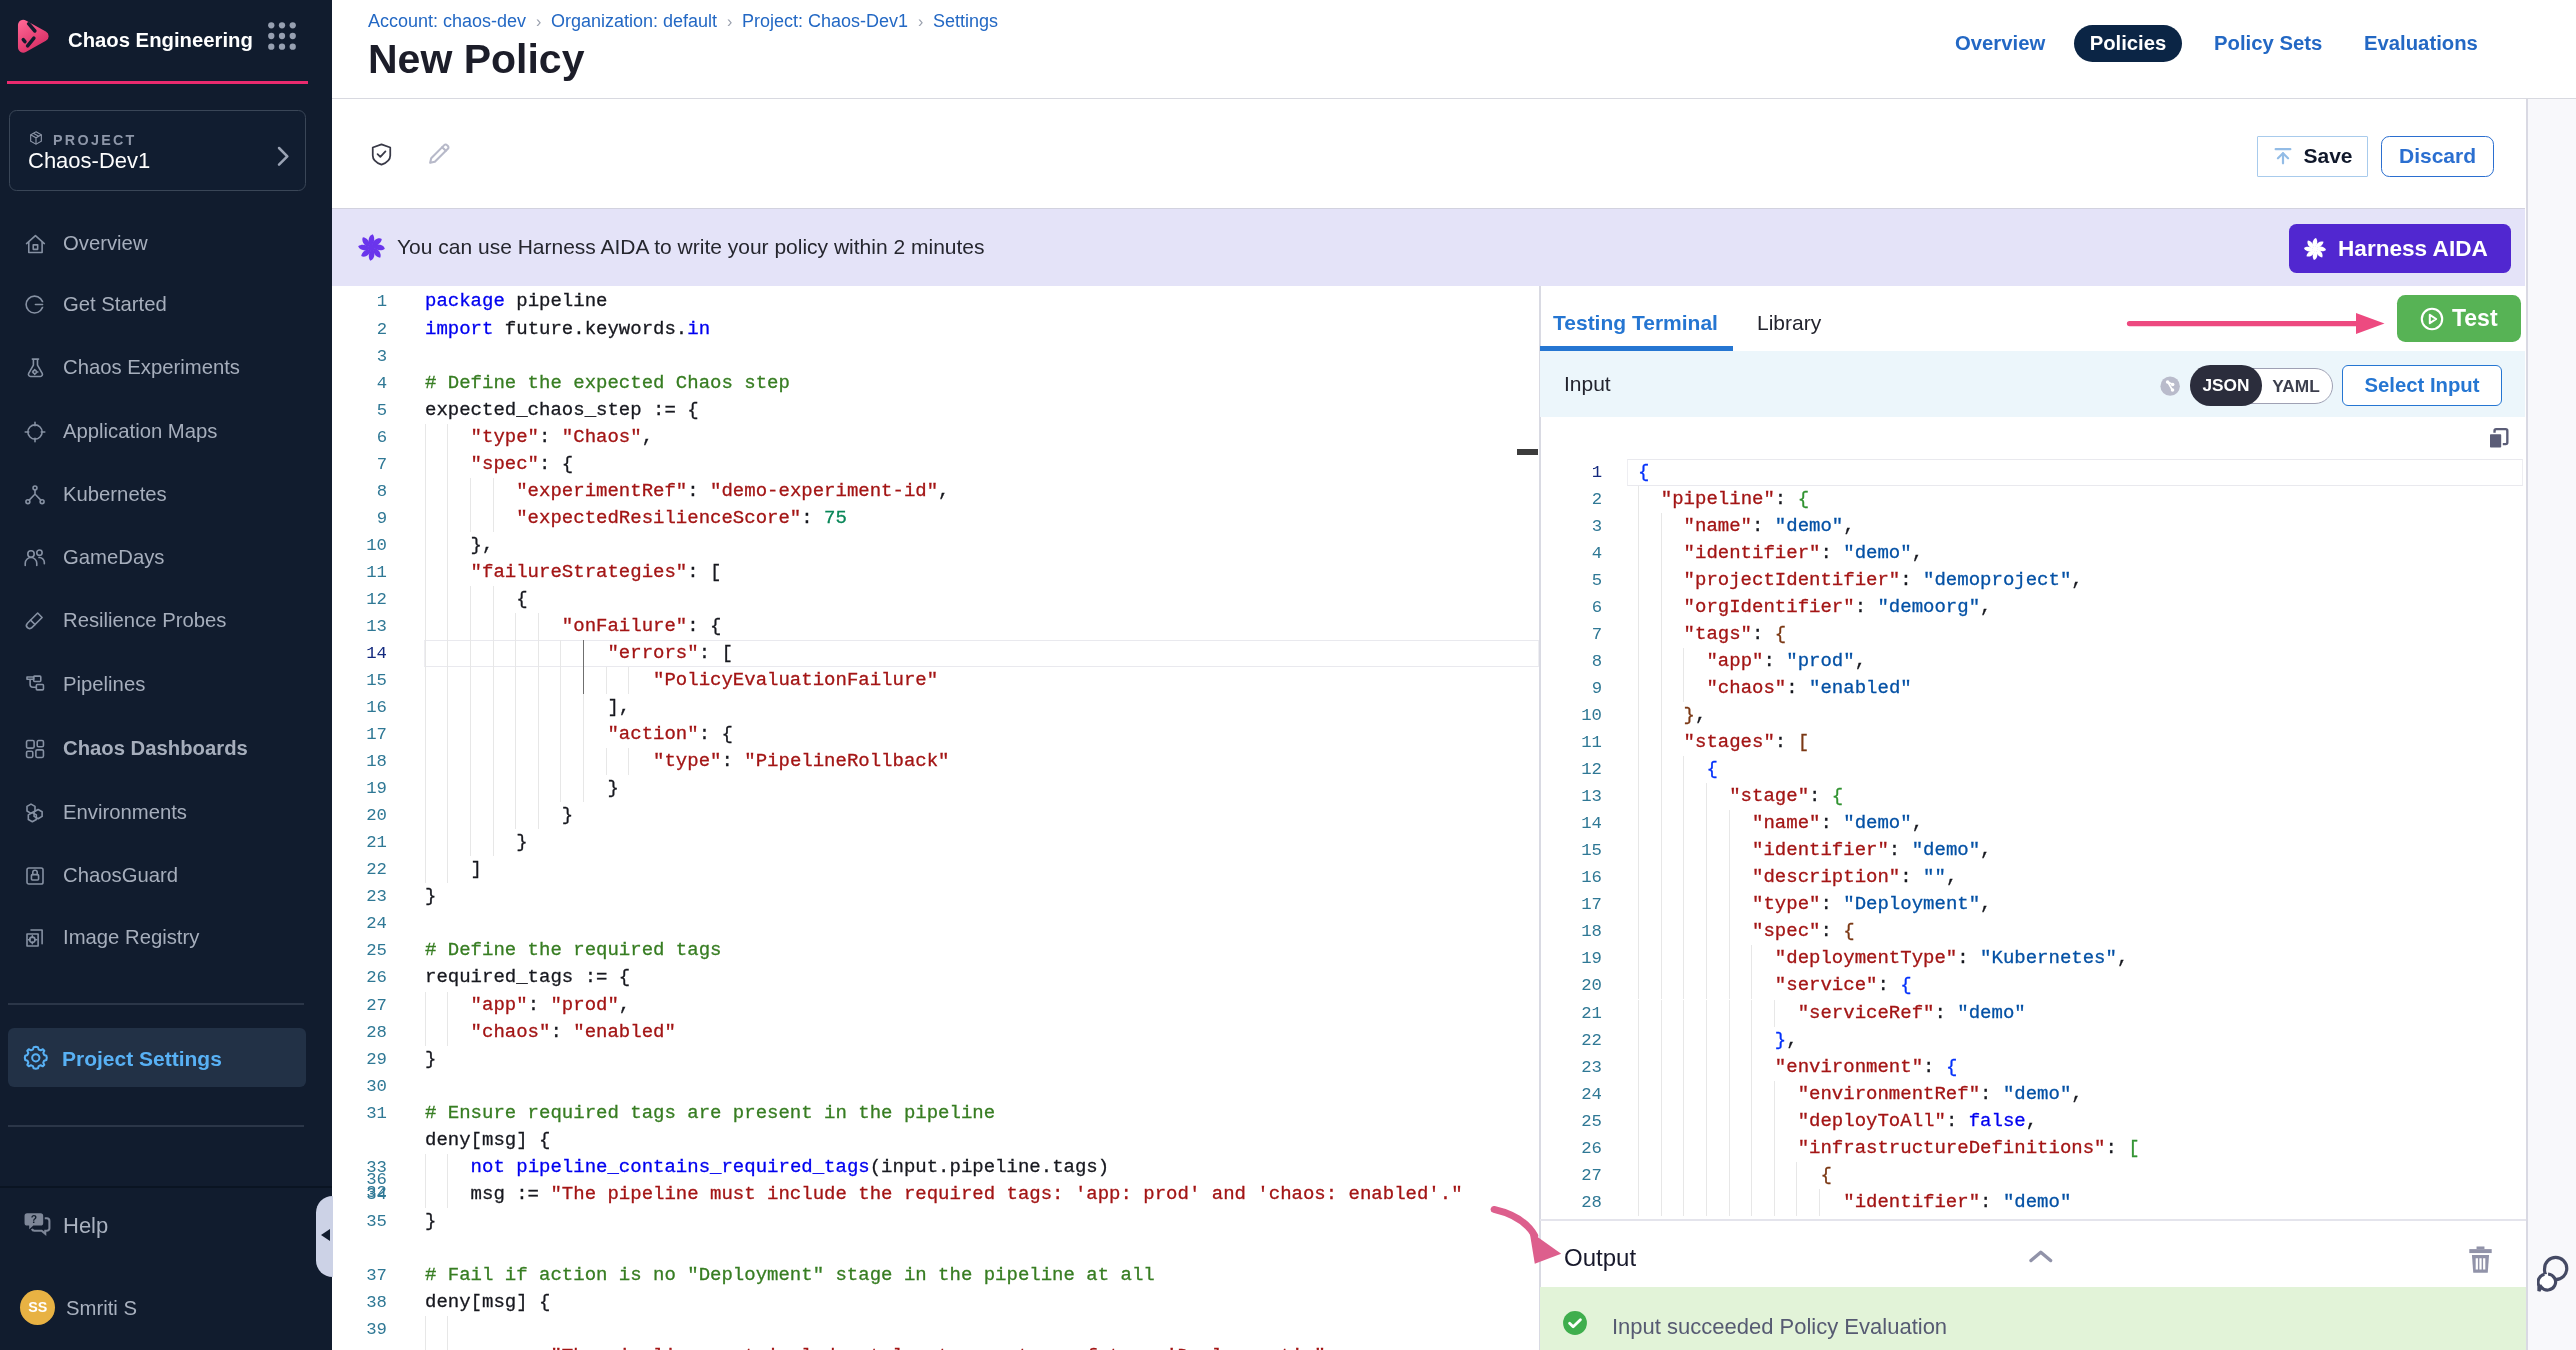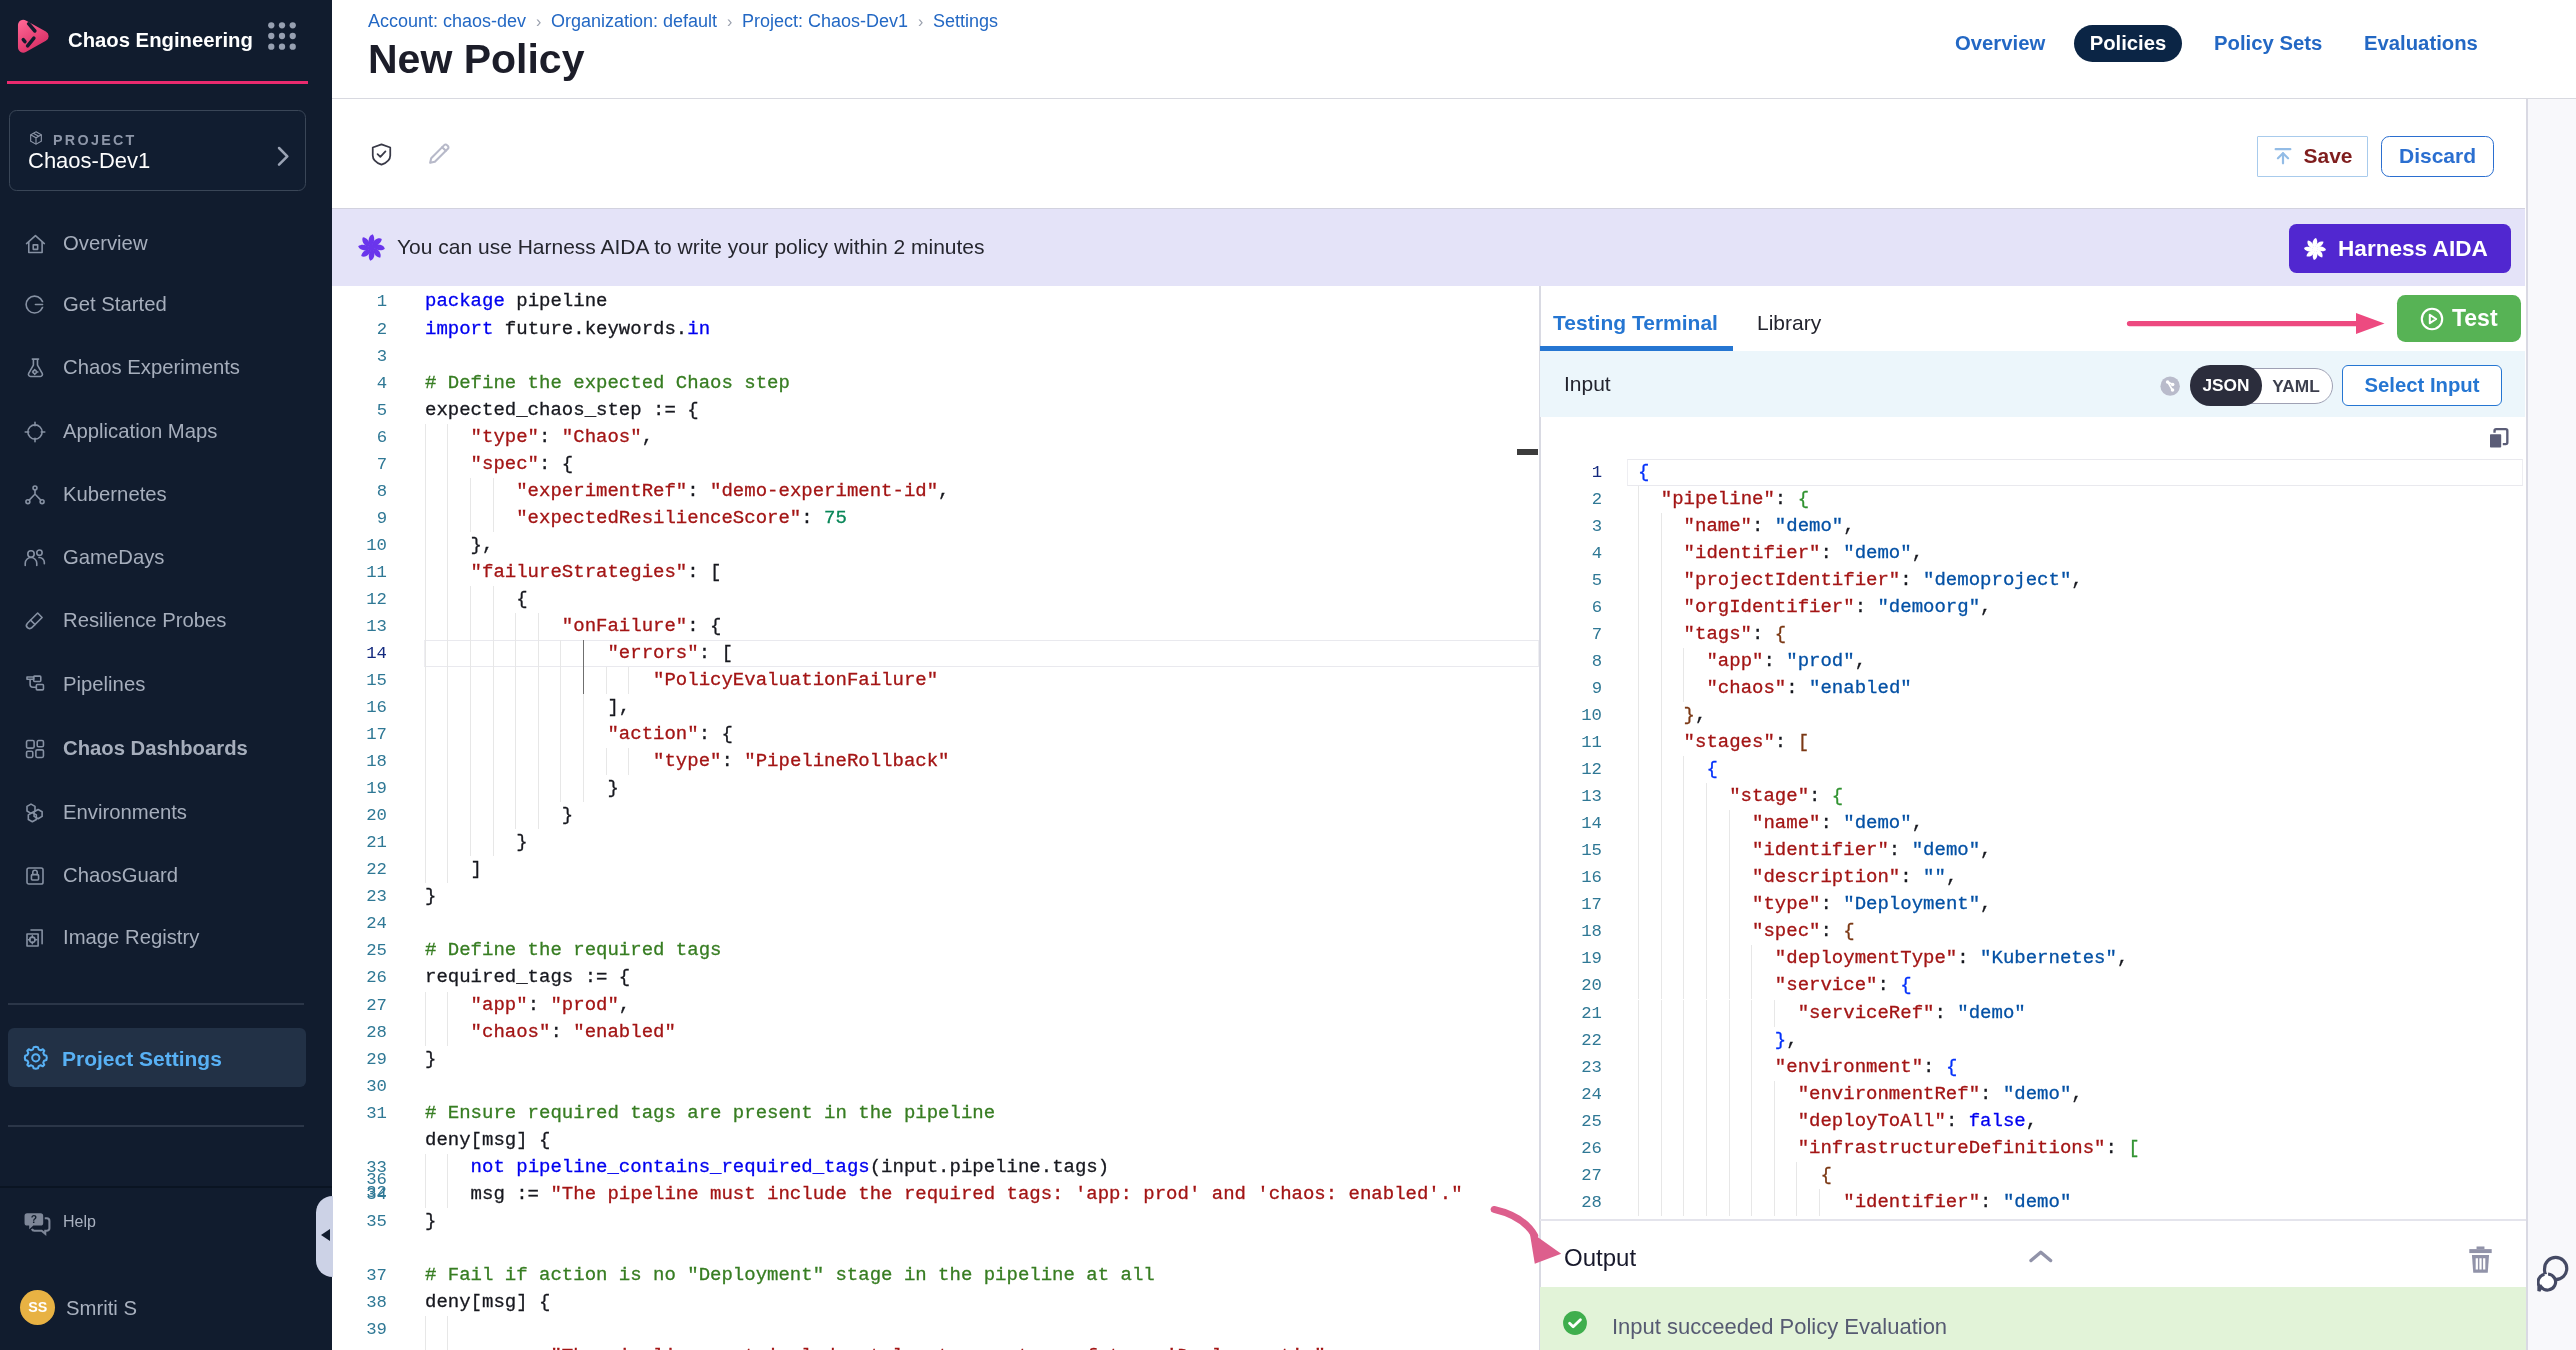--- a/index.html
+++ b/index.html
@@ -134,21 +134,21 @@
         <circle cx="12" cy="12" r="3.4"></circle>
       </svg>
  <div style="position:absolute;left:62px;top:1047px;font-size:21px;font-weight:bold;color:#58b1f5;">Project Settings</div>
  <div style="position:absolute;left:8.3px;top:1125px;width:296px;height:1.5px;background:#2b3648;"></div>
  <div style="position:absolute;left:0;top:1186px;width:332px;height:2.3px;background:#0a1422;"></div>
  <svg style="position:absolute;left:22.6px;top:1209px" width="29" height="29" viewBox="0 0 28 28" fill="#7e8798">
         <path d="M4 4 h13 a2.5 2.5 0 0 1 2.5 2.5 v7 a2.5 2.5 0 0 1 -2.5 2.5 h-7 l-4 3.5 v-3.5 h-2 a2.5 2.5 0 0 1 -2.5 -2.5 v-7 A2.5 2.5 0 0 1 4 4 Z"></path>
         <text x="10.5" y="13.5" font-size="10" font-weight="bold" fill="#101c2c" text-anchor="middle" font-family="Liberation Sans">?</text>
         <path d="M21 9 h2 a2.5 2.5 0 0 1 2.5 2.5 v7 a2.5 2.5 0 0 1 -2.5 2.5 h-1.5 v3 l-3.5 -3 h-7 a2.5 2.5 0 0 1 -2.4 -1.8" fill="none" stroke="#7e8798" stroke-width="2"></path>
       </svg>
- <div style="position:absolute;left:63px;top:1213px;font-size:16px;color:#a9b1bf;">Help</div>
+ <div style="position:absolute;left:63px;top:1213px;font-size:22px;color:#a9b1bf;">Help</div>
  <div style="position:absolute;left:20.3px;top:1290px;width:35px;height:35px;border-radius:50%;background:#e8b243;color:#fff;
       font-size:14.3px;font-weight:bold;text-align:center;line-height:35px;">SS</div>
  <div style="position:absolute;left:66px;top:1297px;font-size:20.3px;color:#a9b1bf;">Smriti S</div>
  <div style="position:absolute;left:316px;top:1196px;width:16.6px;height:81px;background:#ccd2e6;border-radius:16.6px 0 0 16.6px;"></div>
  <div style="position:absolute;left:321px;top:1229px;width:0;height:0;border-right:9.8px solid #111c2e;border-top:6.8px solid transparent;border-bottom:6.8px solid transparent;"></div>
 </div>
 
 <div style="position:absolute;left:332px;top:0;width:2244px;height:99px;background:#fff;border-bottom:0.8px solid #d8d9e0;"></div>
 <div style="position:absolute;left:368px;top:11.3px;font-size:18px;color:#2368c4;">Account: chaos-dev<span style="color:#9aa0ae;margin:0 9.8px;font-size:16px;">›</span>Organization: default<span style="color:#9aa0ae;margin:0 9.8px;font-size:16px;">›</span>Project: Chaos-Dev1<span style="color:#9aa0ae;margin:0 9.8px;font-size:16px;">›</span>Settings</div>
 <div style="position:absolute;left:368px;top:36px;font-size:41px;font-weight:bold;color:#1c1d29;">New Policy</div>
@@ -159,21 +159,21 @@
 <div style="position:absolute;left:2364px;top:32px;font-size:20.3px;font-weight:bold;color:#2368c4;">Evaluations</div>
 <svg style="position:absolute;left:371px;top:142px" width="21" height="25" viewBox="0 0 24 26" fill="none" stroke="#383947" stroke-width="2" stroke-linejoin="round">
       <path d="M12 1.5 L22 5 v9 c0 5-4.5 8.5-10 10.5 C6.5 22.5 2 19 2 14 V5 Z"></path>
       <path d="M7.5 12.5 l3.2 3.2 L16.5 9.5" stroke-linecap="round"></path>
     </svg>
     <svg style="position:absolute;left:426px;top:142px" width="25" height="25" viewBox="0 0 24 24" fill="none" stroke="#b7b9c9" stroke-width="2" stroke-linecap="round" stroke-linejoin="round">
       <path d="M4 20 l1-4.5 L17.5 3 a1.8 1.8 0 0 1 2.6 0 l.9.9 a1.8 1.8 0 0 1 0 2.6 L8.5 19 Z"></path>
       <path d="M15.5 5 l3.5 3.5"></path>
     </svg>
 <div style="position:absolute;left:2257px;top:136px;width:111px;height:41px;border:1.5px solid #a8cbec;border-radius:1px;
-     text-align:center;line-height:38px;font-size:21px;font-weight:bold;color:#7f1d1d;"><svg width="22" height="22" viewBox="0 0 24 24" fill="none" stroke="#93bce6" stroke-width="2.4" stroke-linecap="round" stroke-linejoin="round" style="vertical-align:-3.8px;margin-right:9px;">
+     text-align:center;line-height:38px;font-size:21px;font-weight:bold;color:#0f172a;"><svg width="22" height="22" viewBox="0 0 24 24" fill="none" stroke="#93bce6" stroke-width="2.4" stroke-linecap="round" stroke-linejoin="round" style="vertical-align:-3.8px;margin-right:9px;">
         <path d="M4 4.5 h16"></path>
         <path d="M12 20 V9"></path>
         <path d="M6.5 14.5 L12 9 l5.5 5.5"></path>
       </svg>Save</div>
 <div style="position:absolute;left:2381px;top:136px;width:113px;height:41px;border:1.9px solid #2b6fd0;border-radius:8.3px;
      text-align:center;line-height:38px;font-size:21px;font-weight:bold;color:#2b6fd0;">Discard</div>
 
 <div style="position:absolute;left:332px;top:208px;width:2193px;height:78px;background:#e4e3f8;border-top:0.8px solid #d2d2df;"></div>
 <svg style="position:absolute;left:357px;top:233px" width="29" height="29" viewBox="-10 -10 20 20">
       <g>

